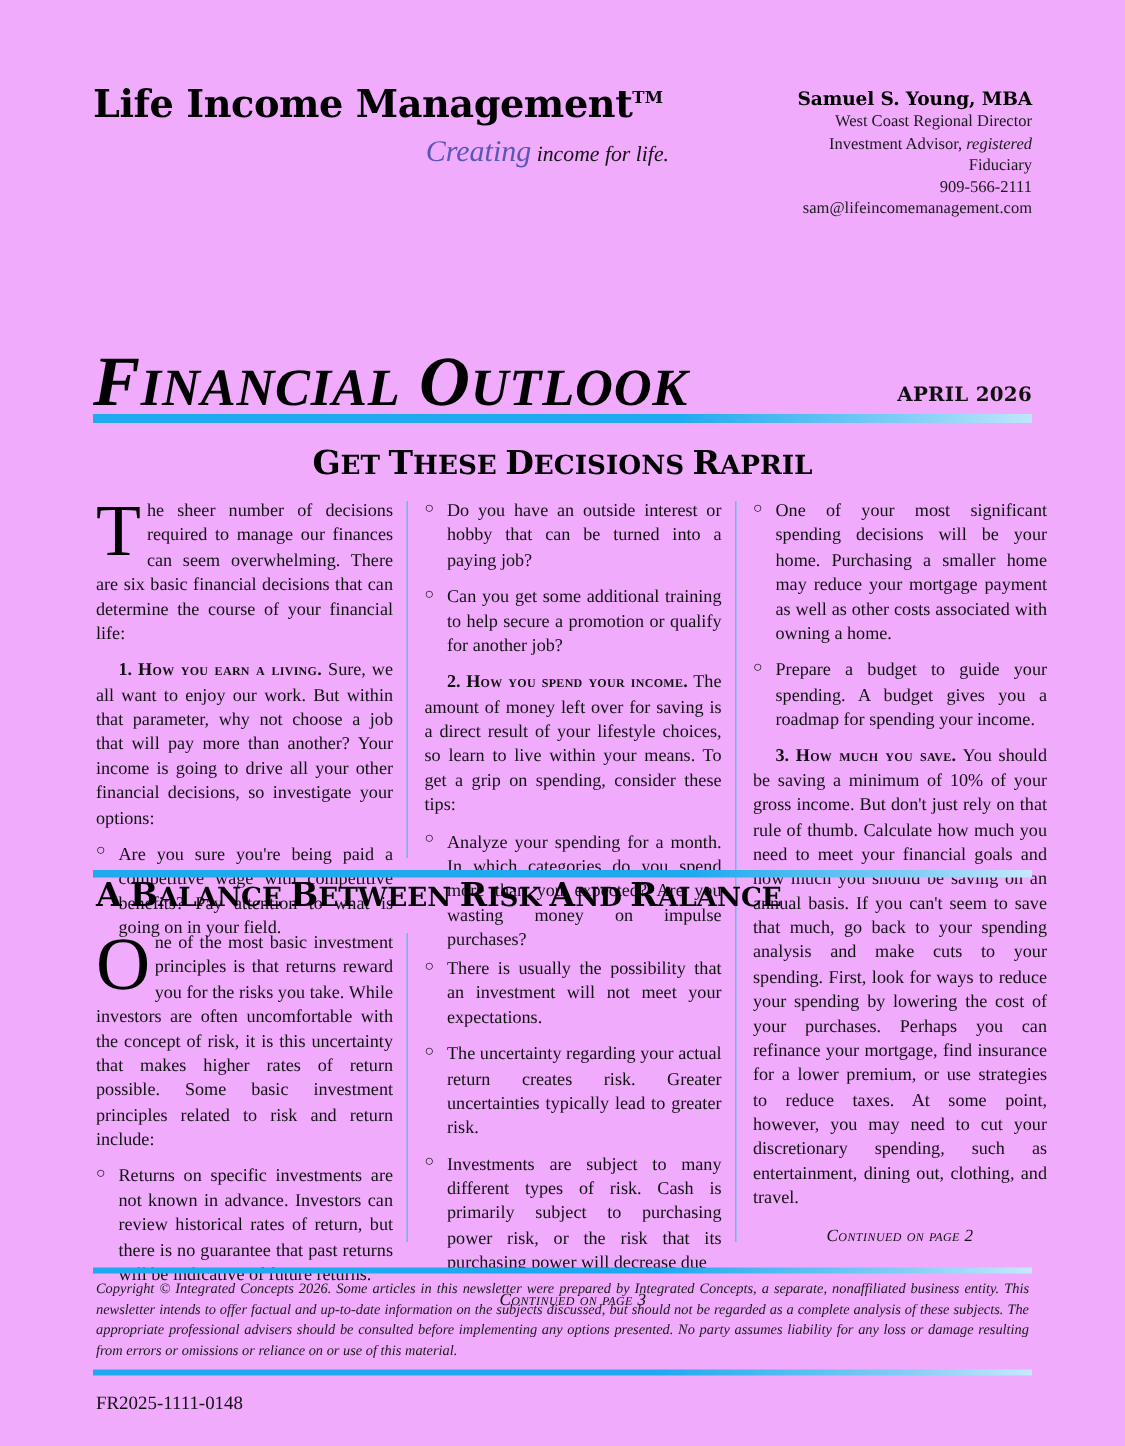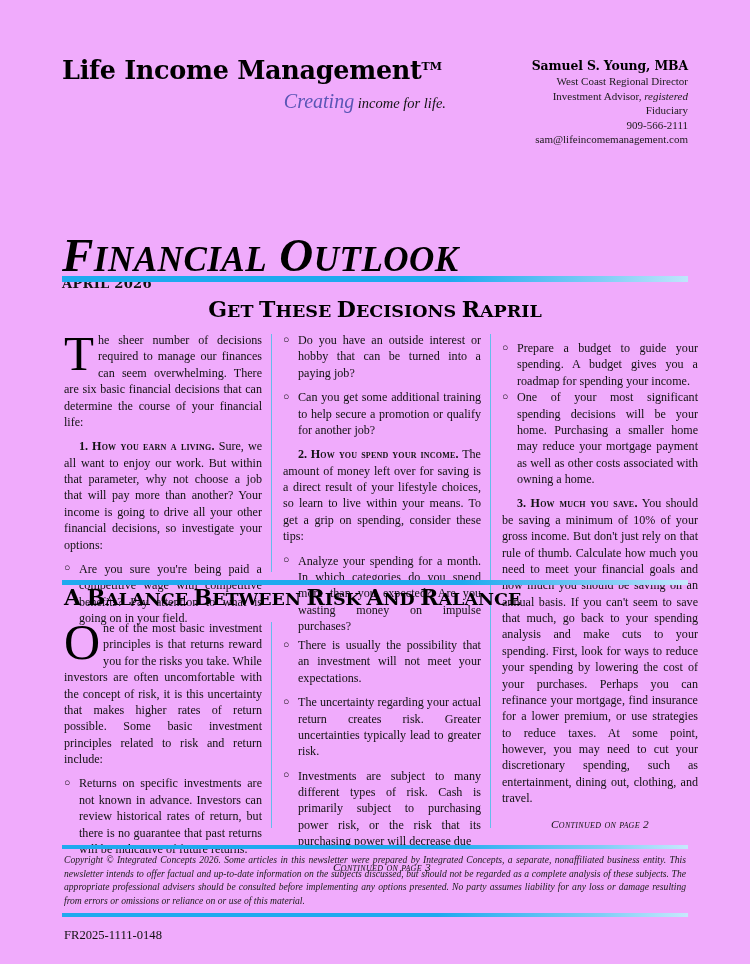--- a/index.html
+++ b/index.html
@@ -83,21 +83,20 @@
 
   
   .title-row {
     position: absolute;
     left: 62px;
     top: 232px;
     width: 626px;
     display: flex;
     align-items: baseline;
     justify-content: space-between;
-    flex-direction: column;
   }
   .pub-title {
     font-family: "Liberation Serif", serif;
     font-style: italic;
     font-weight: bold;
     font-size: 47px;
     line-height: 1;
     letter-spacing: 0.5px;
     color: #000;
   }
@@ -293,22 +292,22 @@
   </div>
 
   <div class="col" id="a1c2">
     <div class="bul" style="margin-top:0">Do you have an outside interest or hobby that can be turned into a paying job?</div>
     <div class="bul">Can you get some additional training to help secure a promotion or qualify for another job?</div>
     <p class="indent" style="margin-top:8px"><span class="num">2.</span><span>&nbsp;</span><span class="runin">How you spend your income.</span><span>  The amount of money left over for saving is a direct result of your lifestyle choices, so learn to live within your means.  To get a grip on spending, consider these tips:</span></p>
     <div class="bul">Analyze your spending for a month.  In which categories do you spend more than you expected?  Are you wasting money on impulse purchases?</div>
   </div>
 
   <div class="col" id="a1c3">
+    <div class="bul" style="margin-top:0">One of your most significant spending decisions will be your home.  Purchasing a smaller home may reduce your mortgage payment as well as other costs associated with owning a home.</div>
     <div class="bul">Prepare a budget to guide your spending.  A budget gives you a roadmap for spending your income.</div>
-    <div class="bul" style="margin-top:0">One of your most significant spending decisions will be your home.  Purchasing a smaller home may reduce your mortgage payment as well as other costs associated with owning a home.</div>
     <p class="indent" style="margin-top:8px"><span class="num">3.</span><span>&nbsp;</span><span class="runin">How much you save.</span><span>  You should be saving a minimum of 10% of your gross income.  But don't just rely on that rule of thumb.  Calculate how much you need to meet your financial goals and how much you should be saving on an annual basis.  If you can't seem to save that much, go back to your spending analysis and make cuts to your spending.  First, look for ways to reduce your spending by lowering the cost of your purchases.  Perhaps you can refinance your mortgage, find insurance for a lower premium, or use strategies to reduce taxes.  At some point, however, you may need to cut your discretionary spending, such as entertainment, dining out, clothing, and travel.</span></p>
     <div class="continued">Continued on page 2</div>
   </div>
 
   <div class="rule-blue r2"></div>
   <div class="headline" id="headline-2"><span class="cap">A</span>&nbsp;<span class="cap">B</span><span class="sm">ALANCE</span>&nbsp;<span class="cap">B</span><span class="sm">ETWEEN</span>&nbsp;<span class="cap">R</span><span class="sm">ISK</span>&nbsp;<span class="cap">A</span><span class="sm">ND</span>&nbsp;<span class="cap">R</span><span class="sm">ALANCE</span></div>
 
   <div class="vrule" id="a2v1"></div>
 
   <div class="col" id="a2c1">

